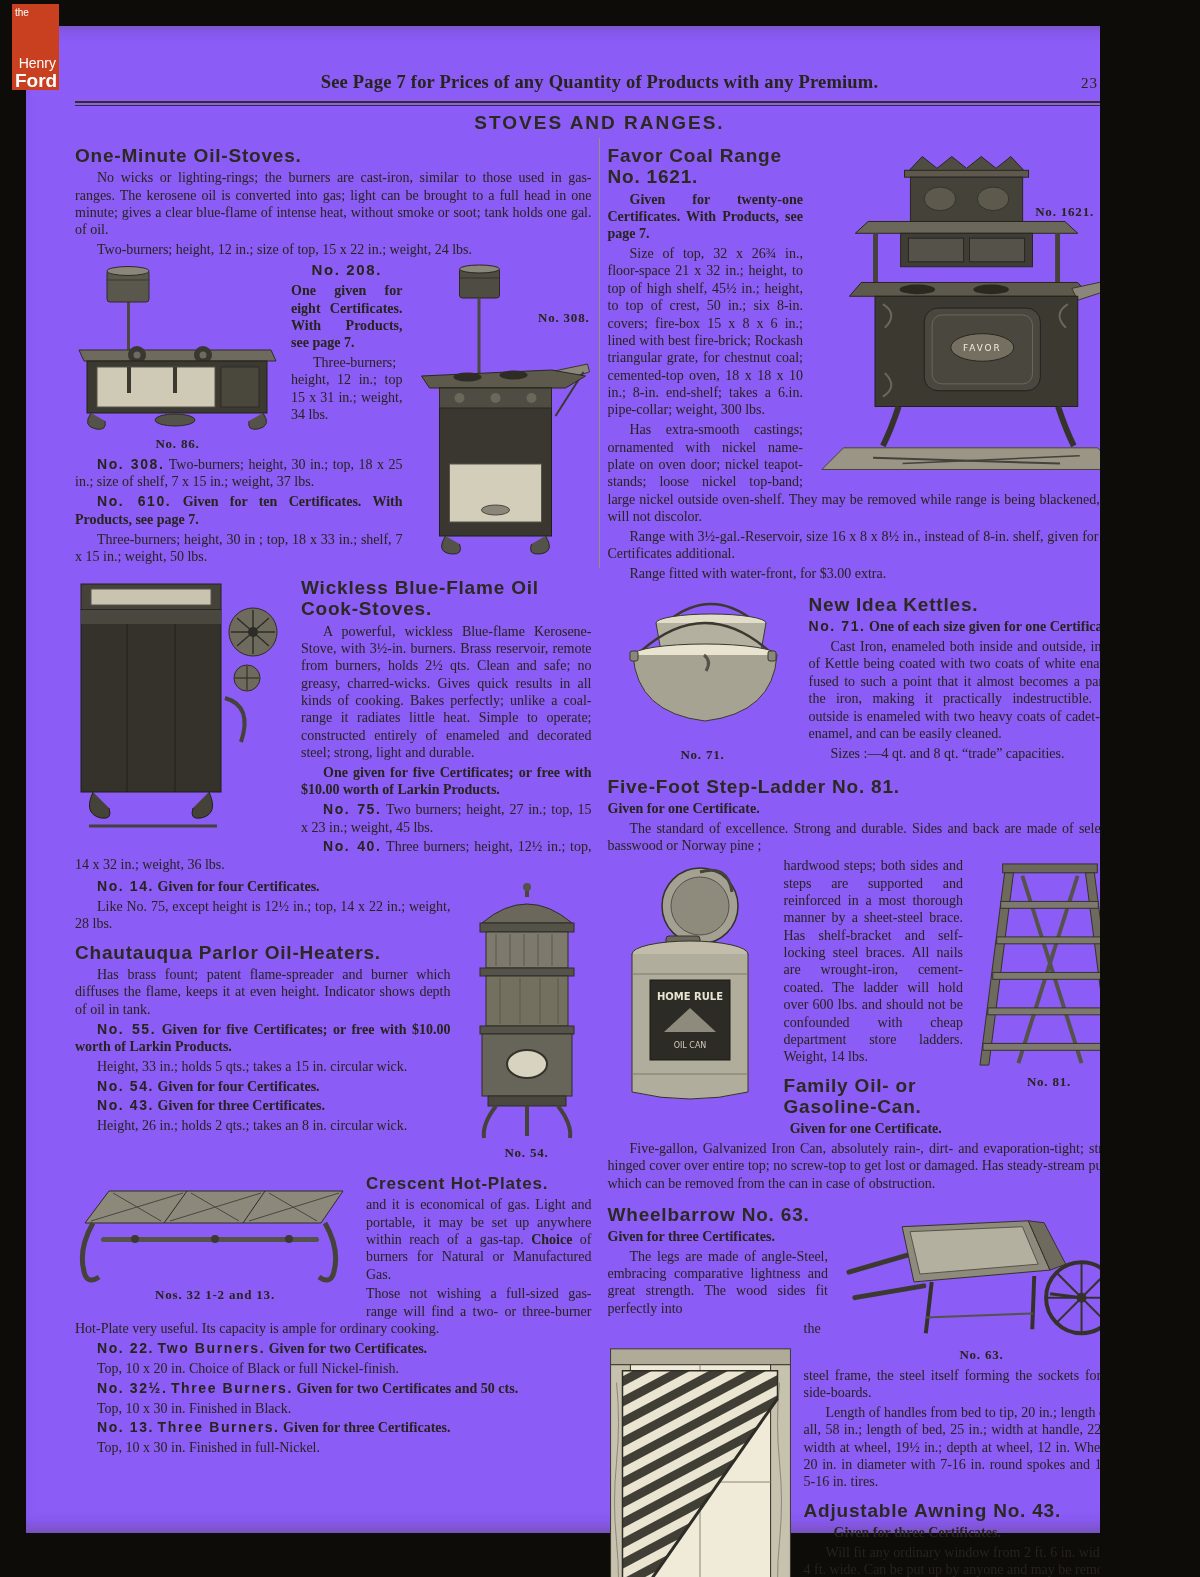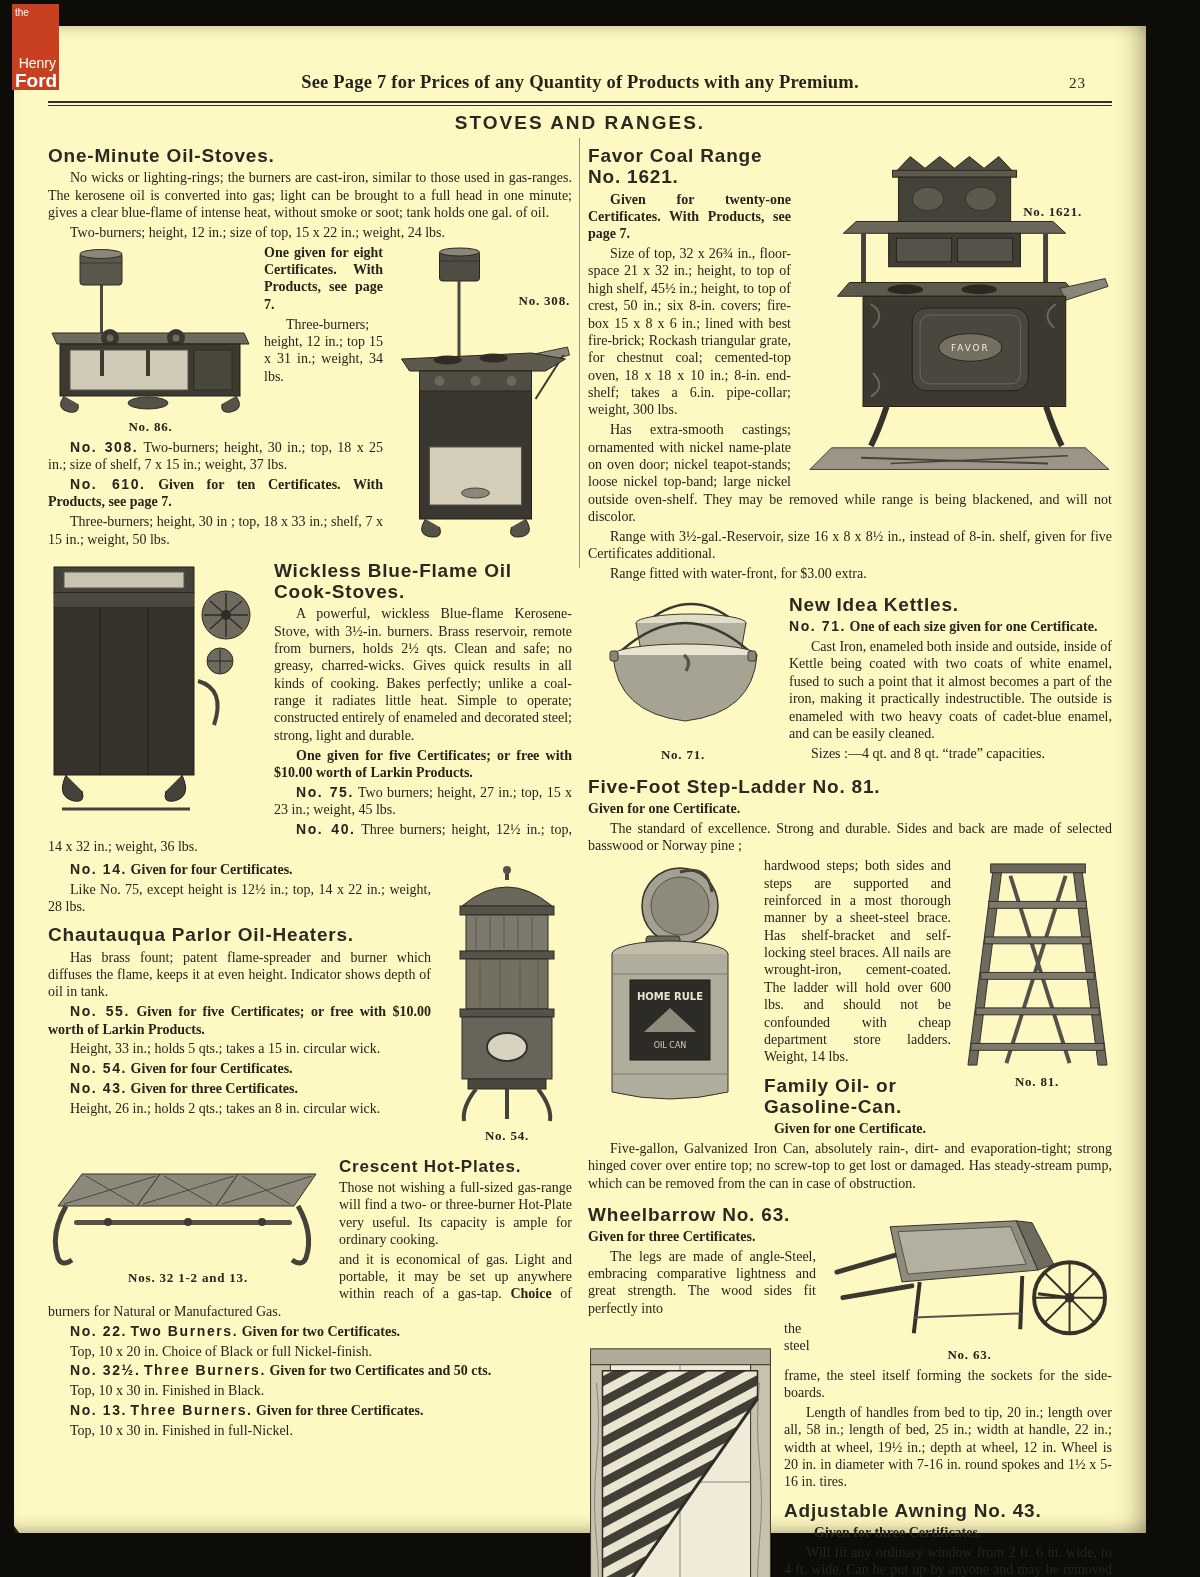--- a/index.html
+++ b/index.html
@@ -1,21 +1,21 @@
 <!DOCTYPE html>
 <html><head>
 <meta charset="utf-8">
 <style>
   *{margin:0;padding:0;box-sizing:border-box}
   html,body{background:#0d0c09}
   body{font-family:"Liberation Serif","DejaVu Serif",serif;color:#26241d}
-  .scan{position:relative;width:1200px;height:1577px;background:#0d0c09;overflow:hidden}
-  .page{position:absolute;left:14px;top:26px;width:1132px;height:1507px;background:#fef9c3;
+  .scan{position:relative;width:1100px;height:1577px;background:#0d0c09;overflow:hidden}
+  .page{position:absolute;left:26px;top:26px;width:1132px;height:1507px;background:#8b5cf6;
         box-shadow:inset -18px 0 26px -14px rgba(70,58,30,.5), inset 0 -14px 18px -12px rgba(70,58,30,.35), inset 0 10px 14px -10px rgba(70,58,30,.25);
-        padding:24px 34px 0 34px}
+        padding:24px 34px 0 49px}
   .corner{position:absolute;left:0;bottom:0;width:0;height:0;border-style:solid;border-width:70px 0 0 52px;border-color:transparent transparent transparent #0d0c09;opacity:.9}
   
   .logo{position:absolute;left:12px;top:4px;width:47px;height:86px;background:#c8401f;color:#fff;
         font-family:"Liberation Sans","DejaVu Sans",sans-serif;line-height:1;z-index:5;padding:4px 3px}
   .logo .the{font-size:10px;display:block}
   .logo .henry{font-weight:400;font-size:14px;display:block;text-align:right;margin-top:38px}
   .logo .ford{font-weight:700;font-size:19px;display:block;text-align:left;margin-top:1px}
   
   .hdr{position:relative;text-align:center;font-weight:700;font-size:18.5px;letter-spacing:.2px;margin-top:22px}
   .pgnum{position:absolute;right:26px;top:3px;font-weight:400;font-size:15px;letter-spacing:1px}
@@ -113,20 +113,21 @@
               <rect x="98" y="103" width="4" height="26" fill="#3b3930"></rect>
               <rect x="146" y="103" width="38" height="40" fill="#4a473d" stroke="#2e2c26"></rect>
               <ellipse cx="100" cy="156" rx="20" ry="6" fill="#55524a" stroke="#2e2c26"></ellipse>
               <path d="M16,149 q-9,13 5,16 q11,2 9,-8" fill="#55524a" stroke="#2e2c26"></path>
               <path d="M188,149 q9,13 -5,16 q-11,2 -9,-8" fill="#55524a" stroke="#2e2c26"></path>
             </svg>
             <div class="cap">No. 86.</div>
           </div>
 
           <div>
+            <p class="center noind"><span class="prodno" style="font-size:15px">No. 208.</span></p>
             <p class="b noind">One given for eight Certificates.  With Products, see page 7.</p>
             <p>Three-burners; height, 12 in.; top 15 x 31 in.; weight, 34 lbs.</p>
           </div>
 
           <p class="clearl"><span class="prodno">No. 308.</span> <span>Two-burners; height, 30 in.; top, 18 x 25 in.; size of shelf, 7 x 15 in.; weight, 37 lbs.</span></p>
           <p><span class="prodno">No. 610.</span> <span class="b">Given for ten Certificates. With Products, see page 7.</span></p>
           <p>Three-burners; height, 30 in ; top, 18 x 33 in.; shelf, 7 x 15 in.; weight, 50 lbs.</p>
         </div>
 
         <div class="sec cf">
@@ -225,22 +226,22 @@
               <rect x="26" y="60" width="218" height="5" rx="2.5" fill="#55524a"></rect>
               <circle cx="60" cy="62" r="4" fill="#3b3930"></circle>
                 <circle cx="140" cy="62" r="4" fill="#3b3930"></circle>
                 <circle cx="214" cy="62" r="4" fill="#3b3930"></circle>
               <path d="M18,46 q-16,28 -8,52 q4,9 14,2" fill="none" stroke="#45423a" stroke-width="5"></path>
               <path d="M250,46 q16,28 8,52 q-4,9 -14,2" fill="none" stroke="#45423a" stroke-width="5"></path>
             </svg>
             <div class="cap">Nos. 32 1-2 and 13.</div>
           </div>
           <h2 class="h1 sm">Crescent Hot-Plates.</h2>
+          <p class="noind"><span>and it is economical of gas.  Light and portable, it may be set up anywhere within reach of a gas-tap.</span> <span class="b">Choice</span> <span>of burners for Natural or Manufactured Gas.</span></p>
           <p class="noind">Those not wishing a full-sized gas-range will find a two- or three-burner Hot-Plate very useful.  Its capacity is ample for ordinary cooking.</p>
-          <p class="noind"><span>and it is economical of gas.  Light and portable, it may be set up anywhere within reach of a gas-tap.</span> <span class="b">Choice</span> <span>of burners for Natural or Manufactured Gas.</span></p>
           <p><span class="prodno">No. 22.</span> <span class="prodno">Two Burners.</span> <span class="b">Given for two Certificates.</span></p>
           <p>Top, 10 x 20 in.  Choice of Black or full Nickel-finish.</p>
           <p><span class="prodno">No. 32½.</span> <span class="prodno">Three Burners.</span> <span class="b">Given for two Certificates and 50 cts.</span></p>
           <p>Top, 10 x 30 in.  Finished in Black.</p>
           <p><span class="prodno">No. 13.</span> <span class="prodno">Three Burners.</span> <span class="b">Given for three Certificates.</span></p>
           <p>Top, 10 x 30 in.  Finished in full-Nickel.</p>
         </div>
       </div>
 
       <div class="col">

